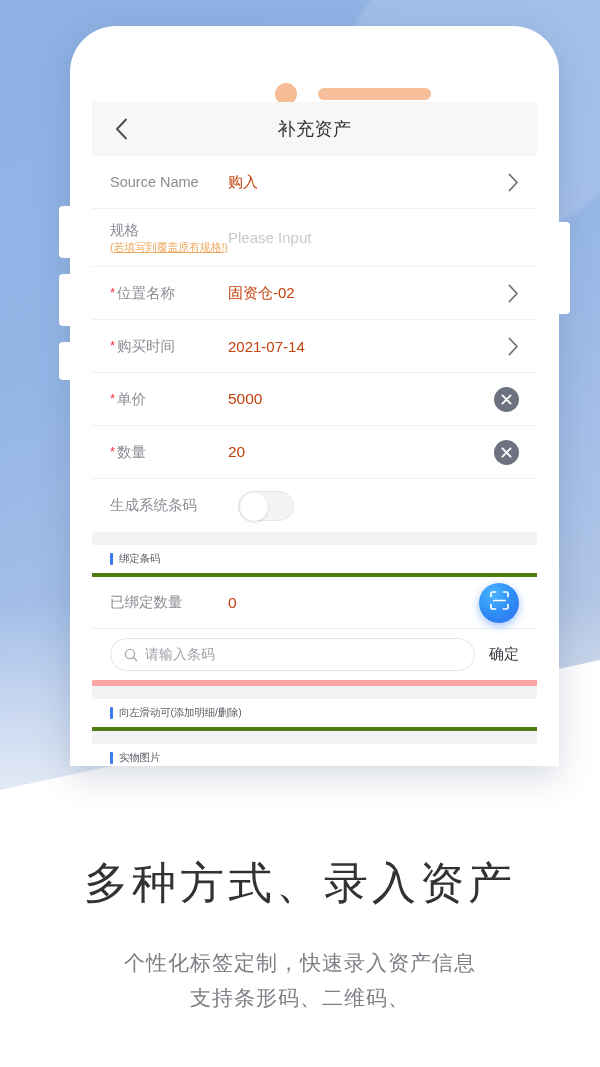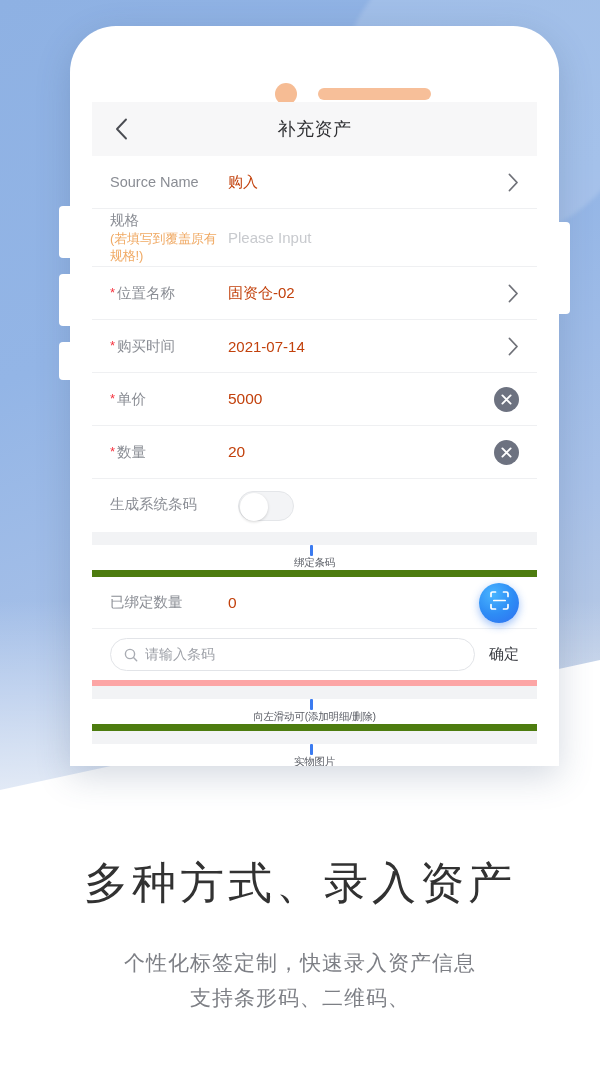--- a/index.html
+++ b/index.html
@@ -63,21 +63,21 @@
   }
   .nav-back svg { display:block; }
   .nav-title { font-size:18px; color:#2f3033; letter-spacing:.5px; }
 
   .row {
     display:flex; align-items:center; min-height:53px; padding:0 18px;
     border-bottom:1px solid #eff0f2; background:#fff; position:relative;
   }
   .row-label { width:118px; flex:0 0 118px; font-size:14.5px; color:#8a8d94; line-height:1.25; }
   .row-label .star { color:#f5333f; font-size:13px; margin-right:2px; vertical-align:top; position:relative; top:1px; }
-  .row-sub { display:block; font-size:13px; color:#f0a963; margin-top:2px; letter-spacing:-.2px; }
+  .row-sub { display:block; font-size:11px; color:#f0a963; margin-top:2px; letter-spacing:-.2px;text-decoration:underline; }
   .row-value { flex:1; font-size:15px; color:#c2410c; }
   .row-value.ph { color:#c8cace; }
   .row-value.num { font-size:15.5px; }
 
   .chev { width:22px; flex:0 0 22px; display:flex; align-items:center; justify-content:flex-end; }
   .clear-btn {
     width:25px; height:25px; border-radius:50%; background:#6d7280;
     display:flex; align-items:center; justify-content:center; flex:0 0 25px;
   }
   .clear-btn svg { display:block; }
@@ -88,21 +88,21 @@
   }
   .switch .knob {
     position:absolute; left:1px; top:1px; width:28px; height:28px; border-radius:50%;
     background:#fff; box-shadow:0 1px 3px rgba(0,0,0,.16);
   }
 
   .gap { height:13px; background:#f2f3f5; }
 
   .section {
     display:flex; align-items:center; height:32px; padding:0 18px;
-    background:#fff; border-bottom:7px solid #4d7c0f;flex-direction:column;
+    background:#fff; border-bottom:4px solid #4d7c0f;
   }
   .section .bar { width:3px; height:12px; background:#3b7bf0; border-radius:1px; margin-right:6px; }
   .section .txt { font-size:10.5px; color:#5b5e66; letter-spacing:-.2px; }
 
   .scan-btn {
     width:40px; height:40px; border-radius:50%; flex:0 0 40px;
     background:radial-gradient(circle at 35% 28%, #49b5ff 0%, #2e8cf5 52%, #2f6ef0 100%);
     box-shadow:0 3px 9px rgba(45,120,240,.45);
     display:flex; align-items:center; justify-content:center;
   }
@@ -219,21 +219,21 @@
         </div>
         <div class="row-value num">20</div>
         <div class="clear-btn">
           <svg width="11" height="11" viewBox="0 0 11 11" fill="none">
             <path d="M1.4 1.4l8.2 8.2M9.6 1.4l-8.2 8.2" stroke="#fff" stroke-width="1.9" stroke-linecap="round"></path>
           </svg>
         </div>
       </div>
 
       <div class="row" style="border-bottom:none;">
-        <div class="row-label" style="width:128px;flex:0 0 128px;font-family:Liberation Mono, monospace;">
+        <div class="row-label" style="width:128px;flex:0 0 128px;">
           <span>生成系统条码</span>
         </div>
         <div class="switch">
           <div class="knob"></div>
         </div>
       </div>
 
       <div class="gap"></div>
 
       <div class="section">

